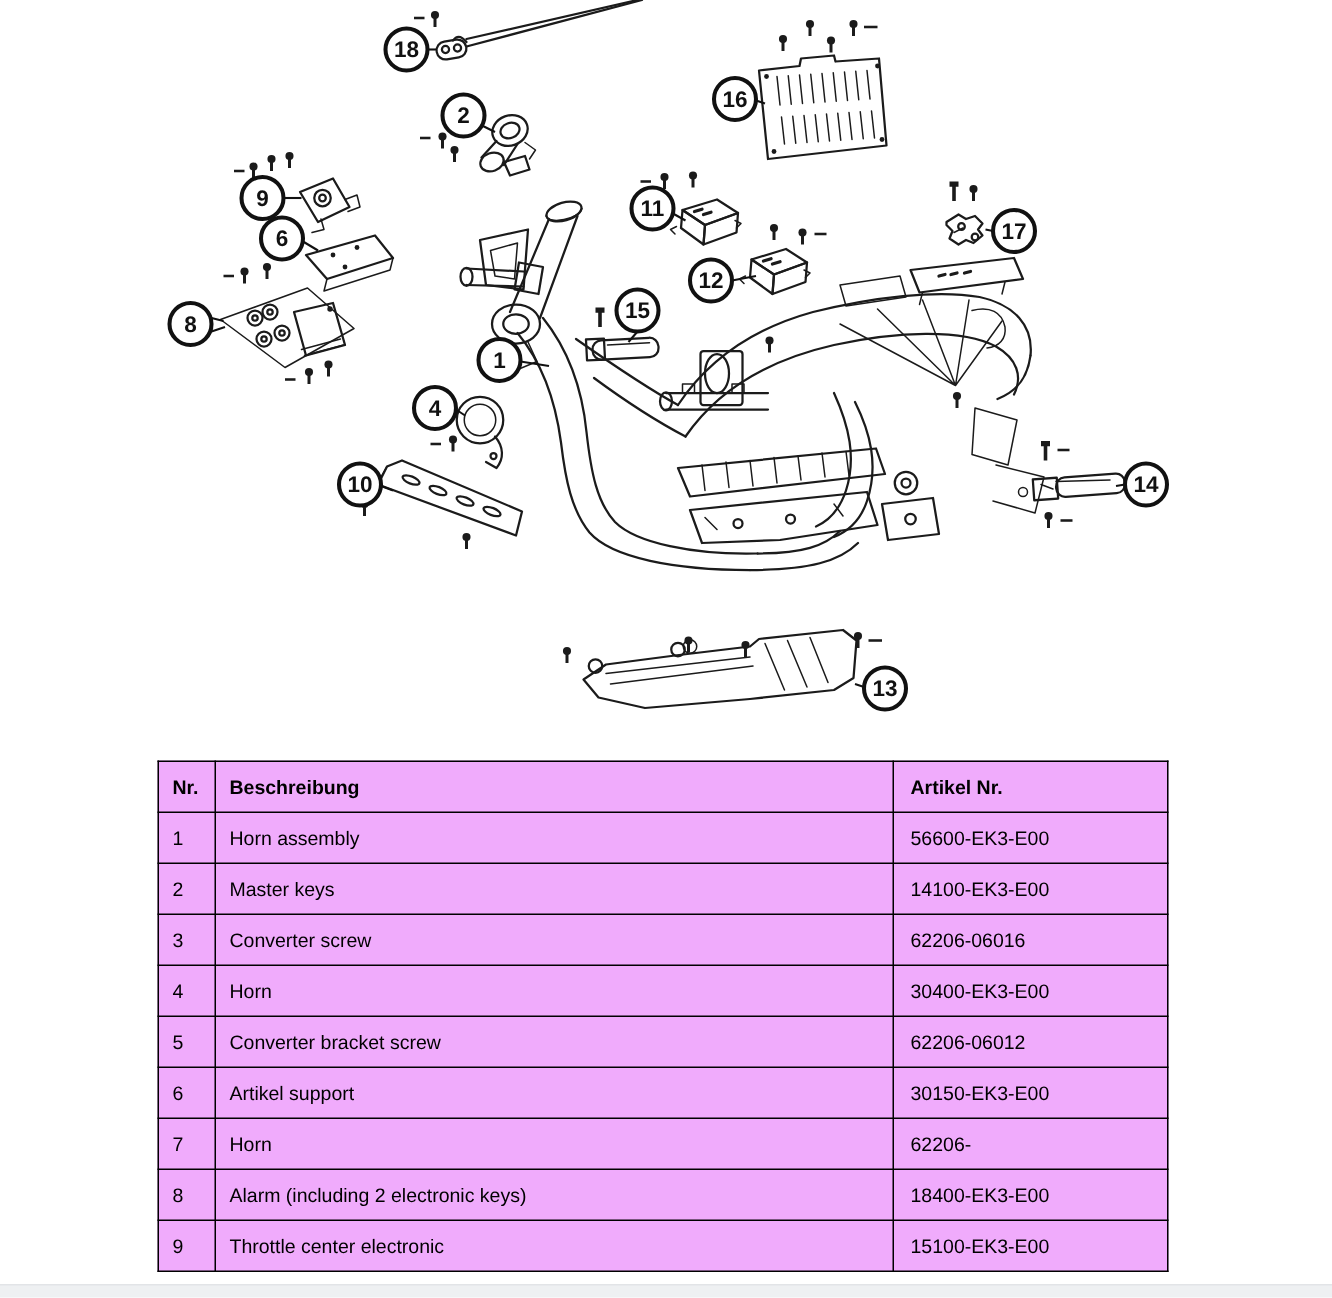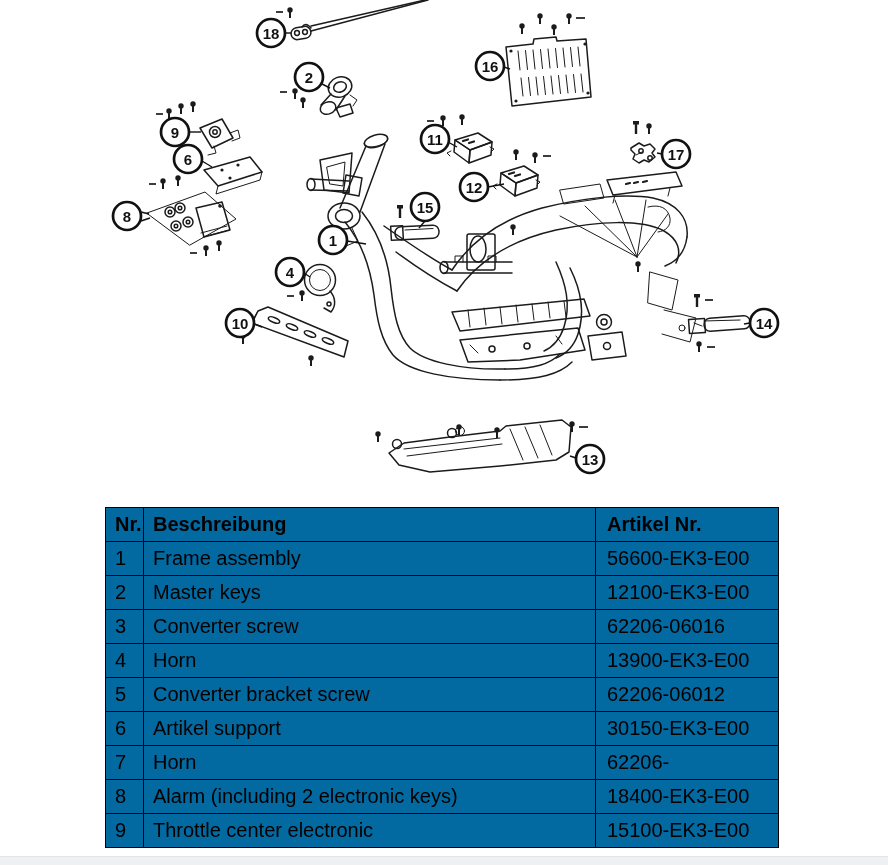--- a/index.html
+++ b/index.html
@@ -22,21 +22,21 @@
   .leader{stroke:#111111;stroke-width:1.4;}
   .callout-num{
     font-family:"Liberation Sans",sans-serif;font-weight:bold;font-size:15px;
     fill:#111111;text-anchor:middle;dominant-baseline:central;
   }
 
   
   .table-wrap{position:absolute;left:105px;top:507px;}
   table.parts{
     border-collapse:collapse;table-layout:fixed;width:673px;
-    font-size:20px;color:#000;background:#0369a1;
+    font-size:13px;color:#000;background:#f0abfc;
   }
   table.parts col.c-nr{width:38px;}
   table.parts col.c-desc{width:452px;}
   table.parts col.c-art{width:183px;}
   table.parts th,table.parts td{
     border:1.6px solid #000;height:33px;
     padding:0 4px 0 9px;text-align:left;vertical-align:middle;
     white-space:nowrap;overflow:hidden;font-weight:normal;
   }
   table.parts th{font-weight:bold;}
@@ -401,37 +401,37 @@
       <thead>
         <tr id="thead-row">
             <th>Nr.</th>
             <th>Beschreibung</th>
             <th class="art">Artikel Nr.</th>
           </tr>
       </thead>
       <tbody id="table-body">
           <tr>
             <td>1</td>
-            <td>Frame assembly</td>
+            <td>Horn assembly</td>
             <td class="art">56600-EK3-E00</td>
           </tr>
           <tr>
             <td>2</td>
             <td>Master keys</td>
-            <td class="art">12100-EK3-E00</td>
+            <td class="art">14100-EK3-E00</td>
           </tr>
           <tr>
             <td>3</td>
             <td>Converter screw</td>
             <td class="art">62206-06016</td>
           </tr>
           <tr>
             <td>4</td>
             <td>Horn</td>
-            <td class="art">13900-EK3-E00</td>
+            <td class="art">30400-EK3-E00</td>
           </tr>
           <tr>
             <td>5</td>
             <td>Converter bracket screw</td>
             <td class="art">62206-06012</td>
           </tr>
           <tr>
             <td>6</td>
             <td>Artikel support</td>
             <td class="art">30150-EK3-E00</td>

